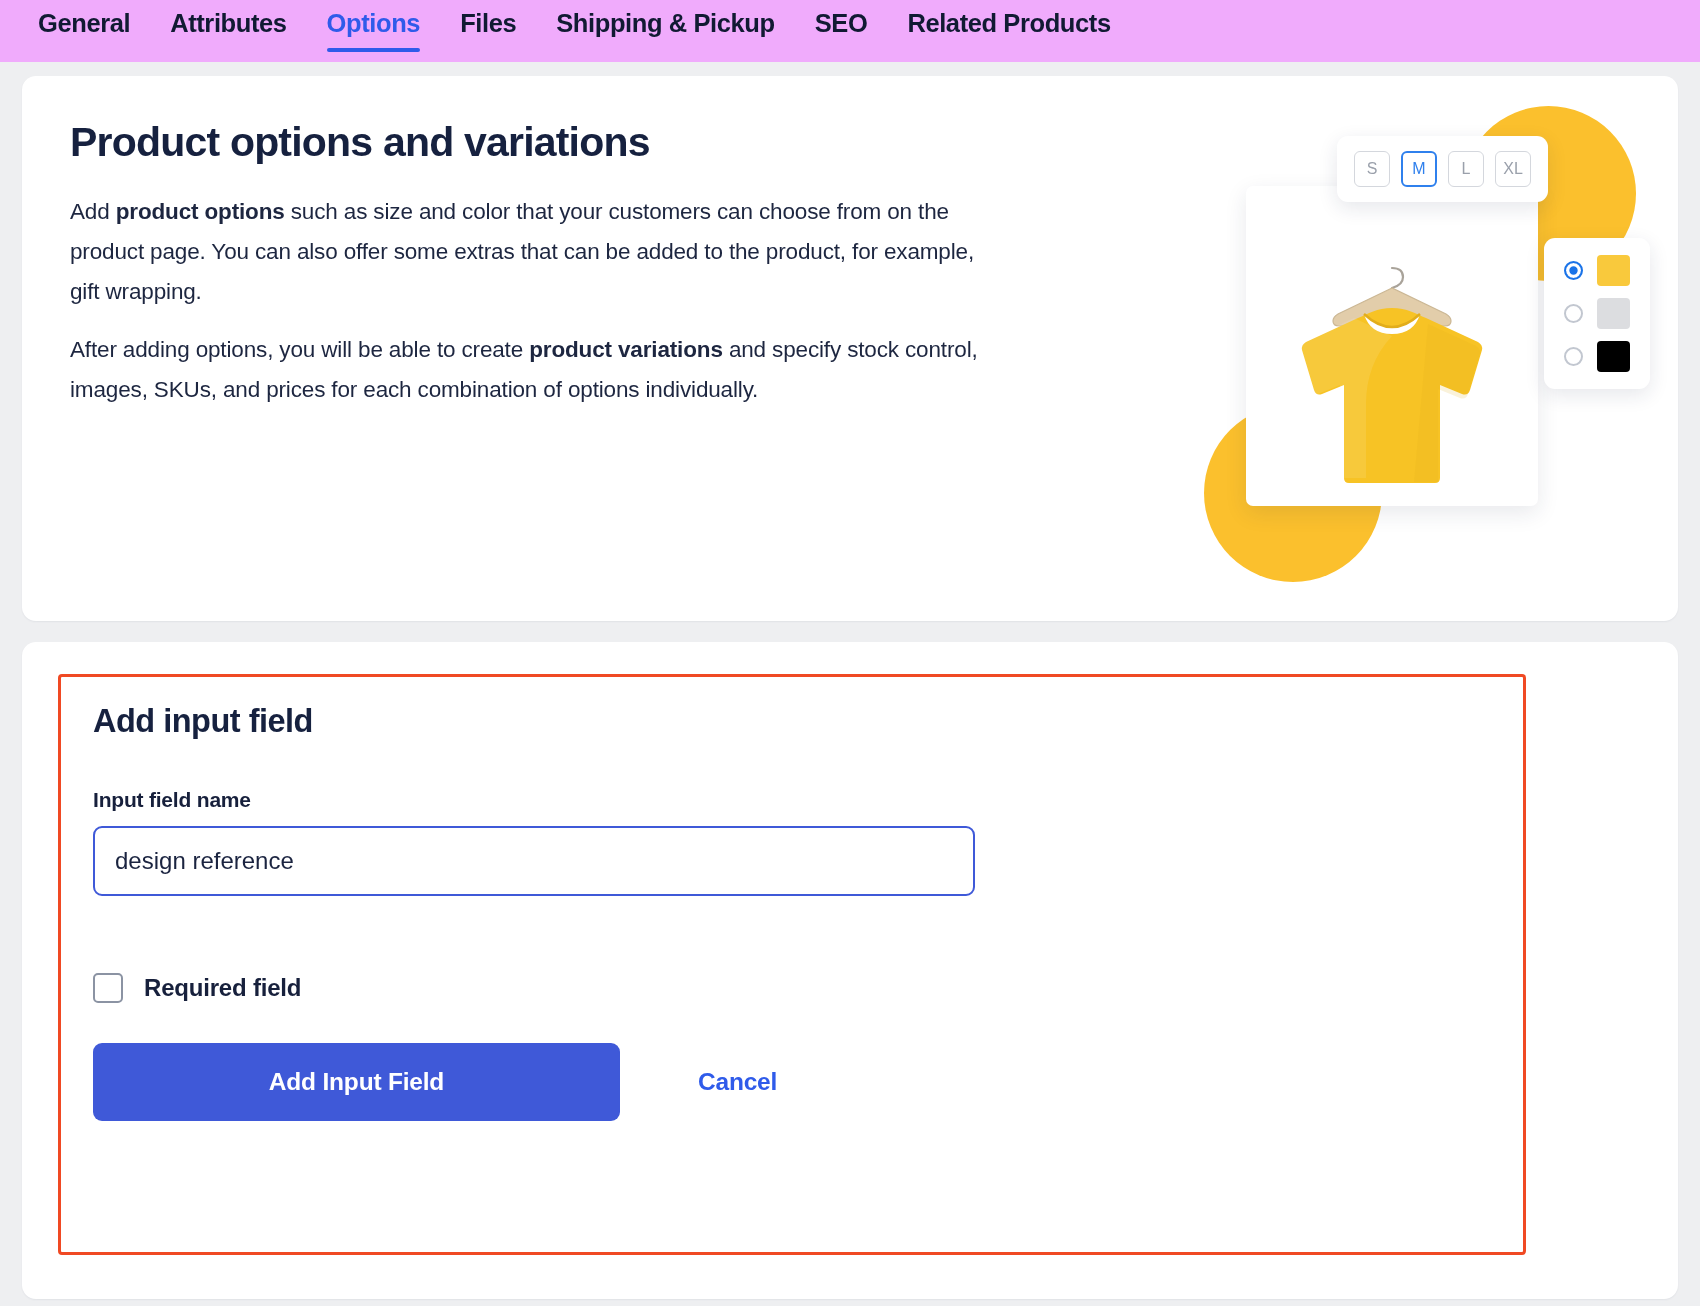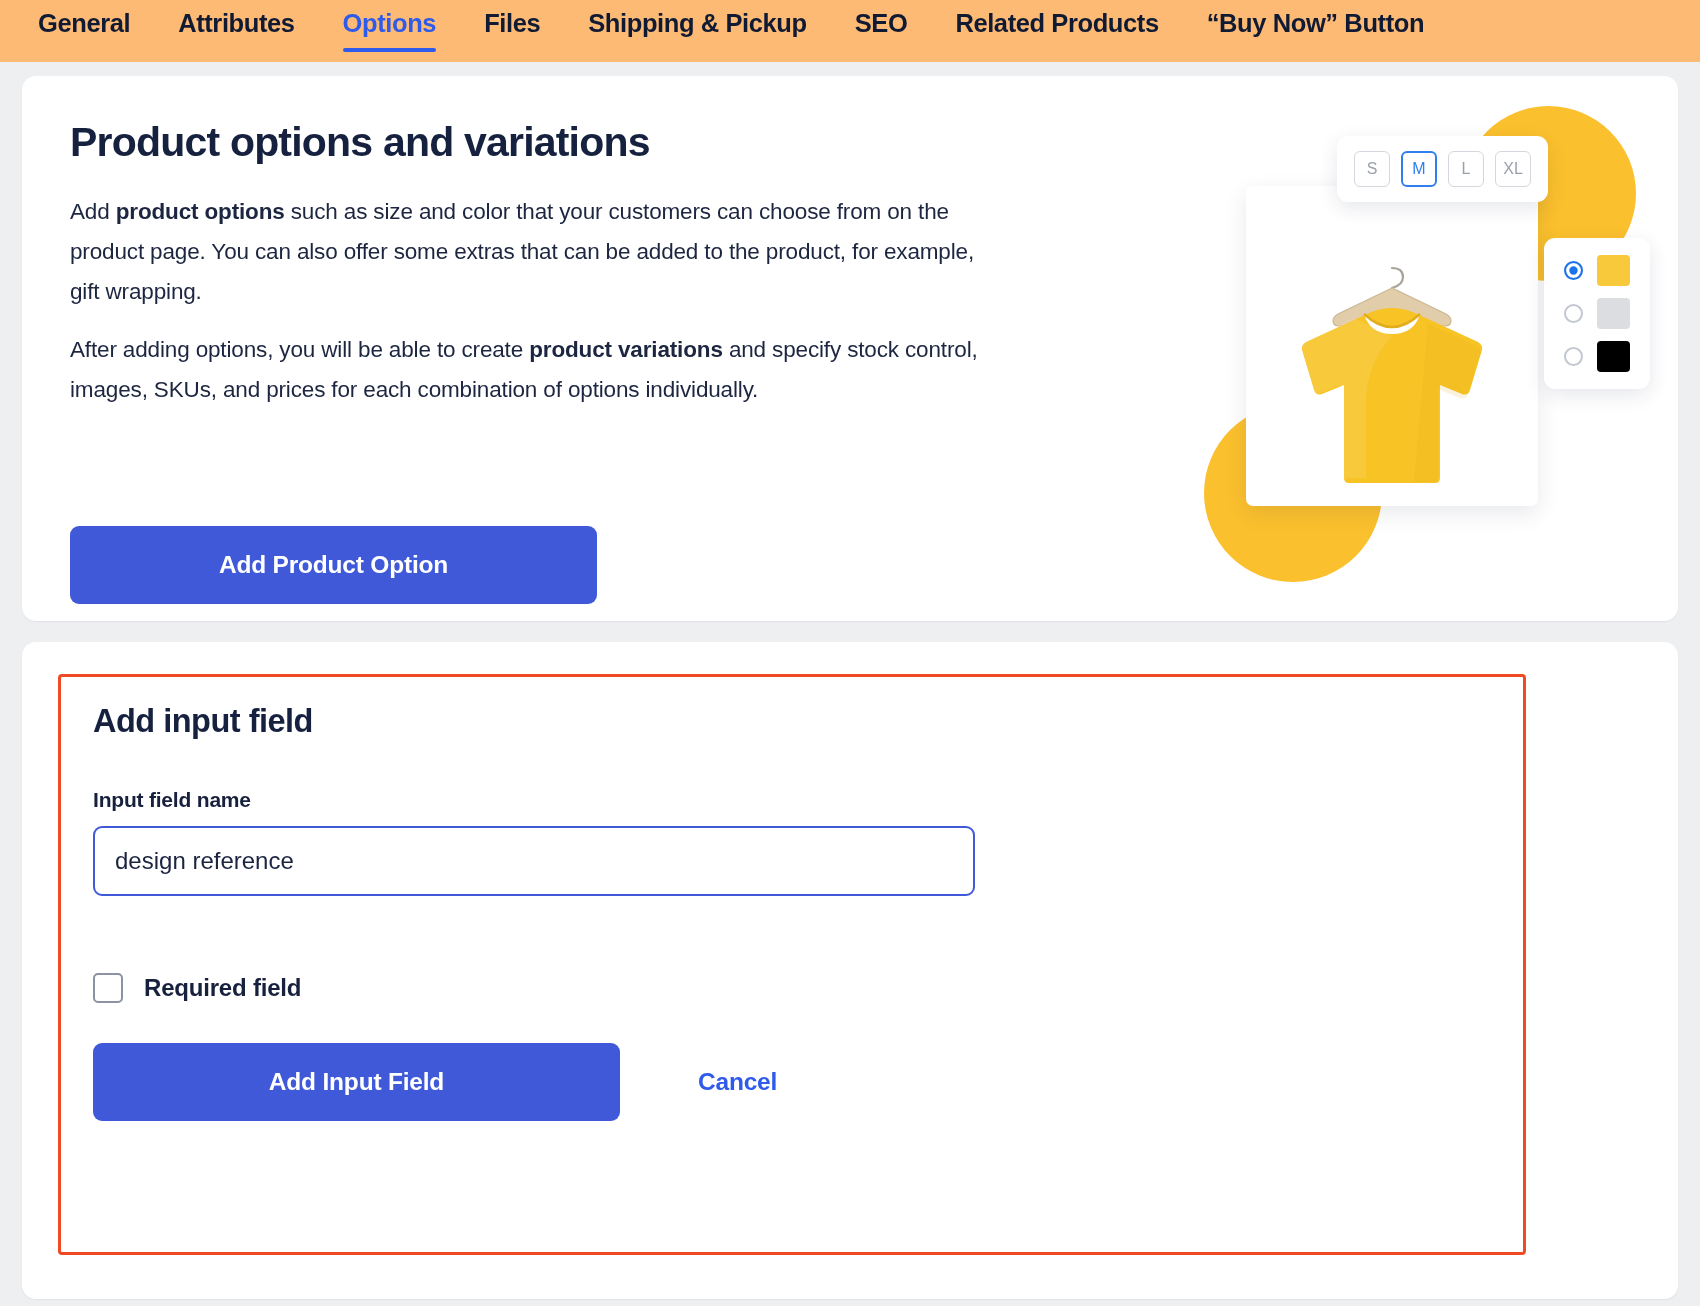--- a/index.html
+++ b/index.html
@@ -7,22 +7,22 @@
     width: 1700px; height: 1306px;
     background: #eeeff1;
     font-family: "Liberation Sans", sans-serif;
     -webkit-font-smoothing: antialiased;
   }
   .page { position: relative; width: 1700px; height: 1306px; overflow: hidden; background: #eeeff1; }
 
   
   .tabbar {
     position: absolute; top: 0; left: 0; right: 0; height: 62px;
-    display: flex; align-items: flex-start; gap: 16px;
-    padding-left: 22px; background: #fdba74;
+    display: flex; align-items: flex-start; gap: 8px;
+    padding-left: 22px; background: #f0abfc;
   }
   .tab {
     position: relative;
     font-size: 25.5px; font-weight: 700; letter-spacing: -0.4px;
     color: #111a33; padding: 9px 16px 14px 16px; white-space: nowrap;
     cursor: pointer; font-stretch: condensed;
   }
   .tab.active { color: #2f5bea; }
   .tab.active::after {
     content: ""; position: absolute; left: 16px; right: 16px; bottom: 0;
@@ -175,33 +175,31 @@
 <div class="page">
 
   <div class="tabbar">
     <div class="tab">General</div>
     <div class="tab">Attributes</div>
     <div class="tab active">Options</div>
     <div class="tab">Files</div>
     <div class="tab">Shipping &amp; Pickup</div>
     <div class="tab">SEO</div>
     <div class="tab">Related Products</div>
-    <div class="tab">“Buy Now” Button</div>
   </div>
 
   <div class="card" id="card-intro">
     <div class="intro-body">
       <div class="intro-title">Product options and variations</div>
 
       <p class="intro-p"><span>Add </span><b>product options</b><span> such as size and color that your customers can choose from on the product page. You can also offer some extras that can be added to the product, for example, gift wrapping.</span></p>
 
       <p class="intro-p"><span>After adding options, you will be able to create </span><b>product variations</b><span> and specify stock control, images, SKUs, and prices for each combination of options individually.</span></p>
     </div>
 
-    <button class="btn-primary" id="add-product-option-button">Add Product Option</button>
 
     <div class="illus">
       <div class="ill-circle-tr"></div>
       <div class="ill-circle-bl"></div>
 
       <div class="ill-photo">
         <svg class="ill-shirt" viewBox="0 0 240 222">
 
           <path d="M120 4 q11 0 11 9 q0 8 -11 11" fill="none" stroke="#a9a39a" stroke-width="2.2" stroke-linecap="round"></path>
 

